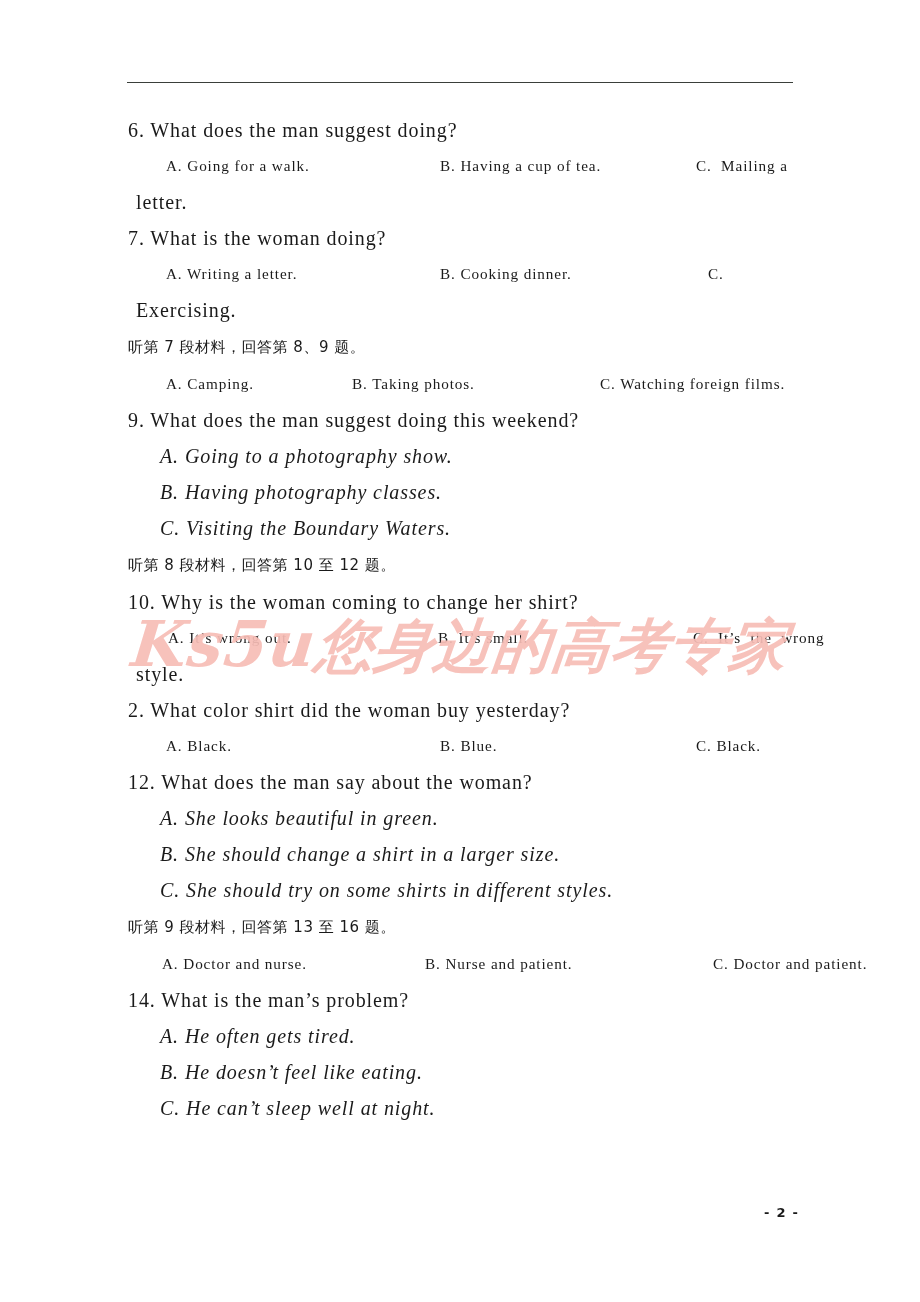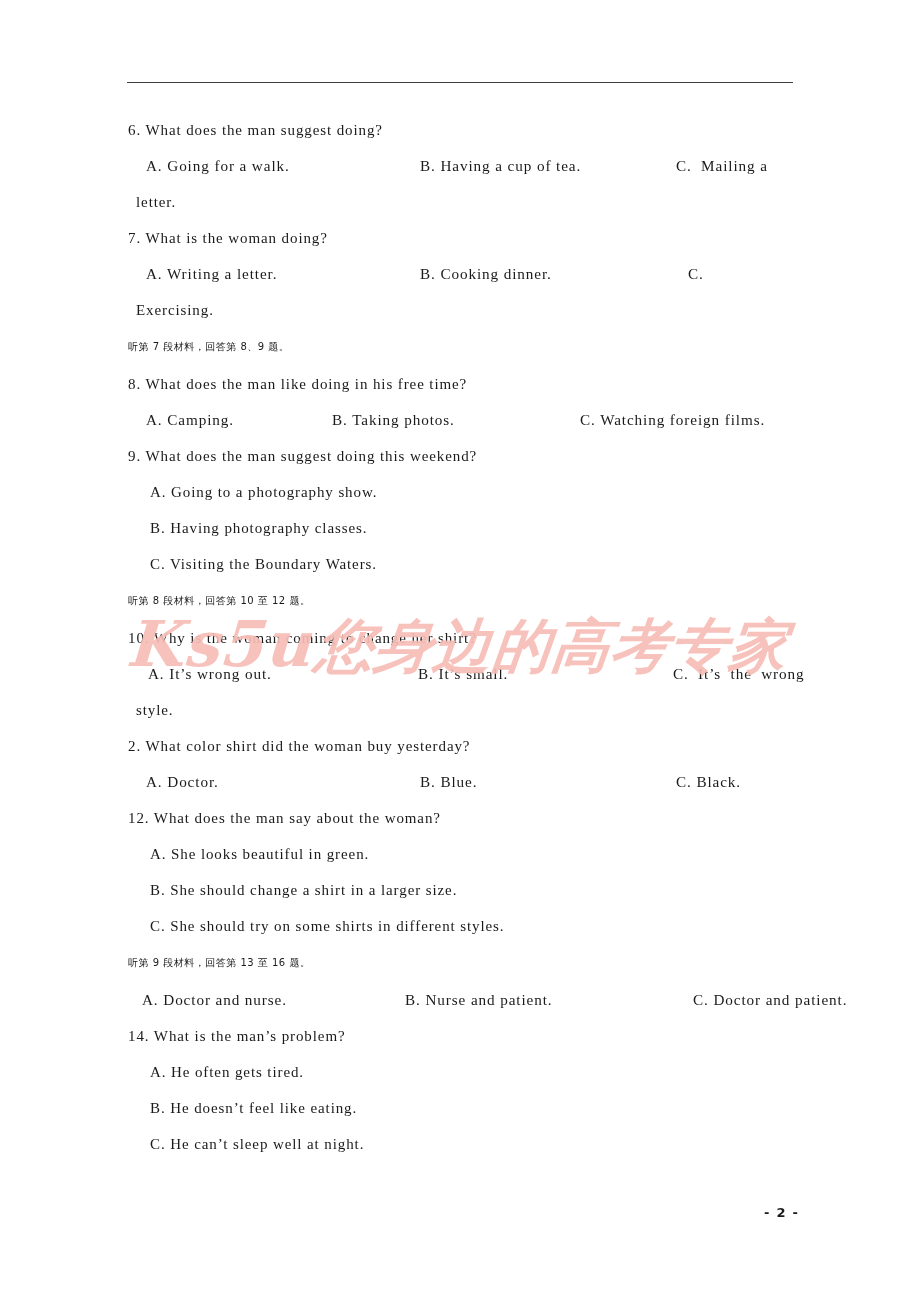--- a/index.html
+++ b/index.html
@@ -33,34 +33,35 @@
 
   
   .content {
     position: absolute;
     left: 128px;
     top: 112px;
     width: 666px;
   }
 
   .q-line {
-    font-size: 15px;
+    font-size: 20px;
     line-height: 36px;
     letter-spacing: 0.9px;
     white-space: pre;
   }
 
   .q-stem {
     margin-left: 0;
   }
 
   
   .opt-single {
-    margin-left: 22px;
-    letter-spacing: 0.9px;
+    margin-left: 32px;
+    letter-spacing: 0.9px;
+    font-style: italic;
   }
 
   
   .cont {
     margin-left: 8px;
     letter-spacing: 0.9px;
   }
 
   
   .opt-row {
@@ -68,20 +69,21 @@
     height: 36px;
     line-height: 36px;
     font-size: 15.2px;
     letter-spacing: 0.9px;
     white-space: pre;
   }
   .opt-row > span {
     position: absolute;
     top: 0;
     white-space: pre;
+    margin-left: 20px;
   }
   .col-a { left: 18px; }
   .col-b { left: 292px; }
   .col-c { left: 548px; }
 
   
   .row-v2 .col-b { left: 292px; }
   .row-v2 .col-c { left: 560px; }
 
   .row-v3 .col-a { left: 14px; }
@@ -91,21 +93,21 @@
   .row-wide .col-b { left: 204px; }
   .row-wide .col-c { left: 452px; }
 
   .row-q10 .col-a { left: 20px; }
   .row-q10 .col-b { left: 290px; }
   .row-q10 .col-c { left: 545px; }
 
   
   .cn-line {
     font-family: "DejaVu Sans", "Liberation Sans", sans-serif;
-    font-size: 10px;
+    font-size: 15px;
     line-height: 38px;
     letter-spacing: 0.5px;
     color: #1a1a1a;
     white-space: pre;
   }
 
   
   .watermark {
     position: absolute;
     left: 132px;
@@ -170,21 +172,20 @@
     <div class="q-line q-stem">7. What is the woman doing?</div>
     <div class="opt-row row-v2">
       <span class="col-a">A. Writing a letter.</span>
       <span class="col-b">B. Cooking dinner.</span>
       <span class="col-c">C.</span>
     </div>
     <div class="q-line cont">Exercising.</div>
 
     <div class="cn-line">听第 7 段材料，回答第 8、9 题。</div>
 
-    <div class="q-line q-stem">8. What does the man like doing in his free time?</div>
     <div class="opt-row row-wide">
       <span class="col-a">A. Camping.</span>
       <span class="col-b">B. Taking photos.</span>
       <span class="col-c">C. Watching foreign films.</span>
     </div>
 
     <div class="q-line q-stem">9. What does the man suggest doing this weekend?</div>
     <div class="q-line opt-single">A. Going to a photography show.</div>
     <div class="q-line opt-single">B. Having photography classes.</div>
     <div class="q-line opt-single">C. Visiting the Boundary Waters.</div>
@@ -194,21 +195,21 @@
     <div class="q-line q-stem">10. Why is the woman coming to change her shirt?</div>
     <div class="opt-row row-q10">
       <span class="col-a">A. It’s wrong out.</span>
       <span class="col-b">B. It’s small.</span>
       <span class="col-c">C.  It’s  the  wrong</span>
     </div>
     <div class="q-line cont">style.</div>
 
     <div class="q-line q-stem">2. What color shirt did the woman buy yesterday?</div>
     <div class="opt-row">
-      <span class="col-a">A. Doctor.</span>
+      <span class="col-a">A. Black.</span>
       <span class="col-b">B. Blue.</span>
       <span class="col-c">C. Black.</span>
     </div>
 
     <div class="q-line q-stem">12. What does the man say about the woman?</div>
     <div class="q-line opt-single">A. She looks beautiful in green.</div>
     <div class="q-line opt-single">B. She should change a shirt in a larger size.</div>
     <div class="q-line opt-single">C. She should try on some shirts in different styles.</div>
 
     <div class="cn-line">听第 9 段材料，回答第 13 至 16 题。</div>

